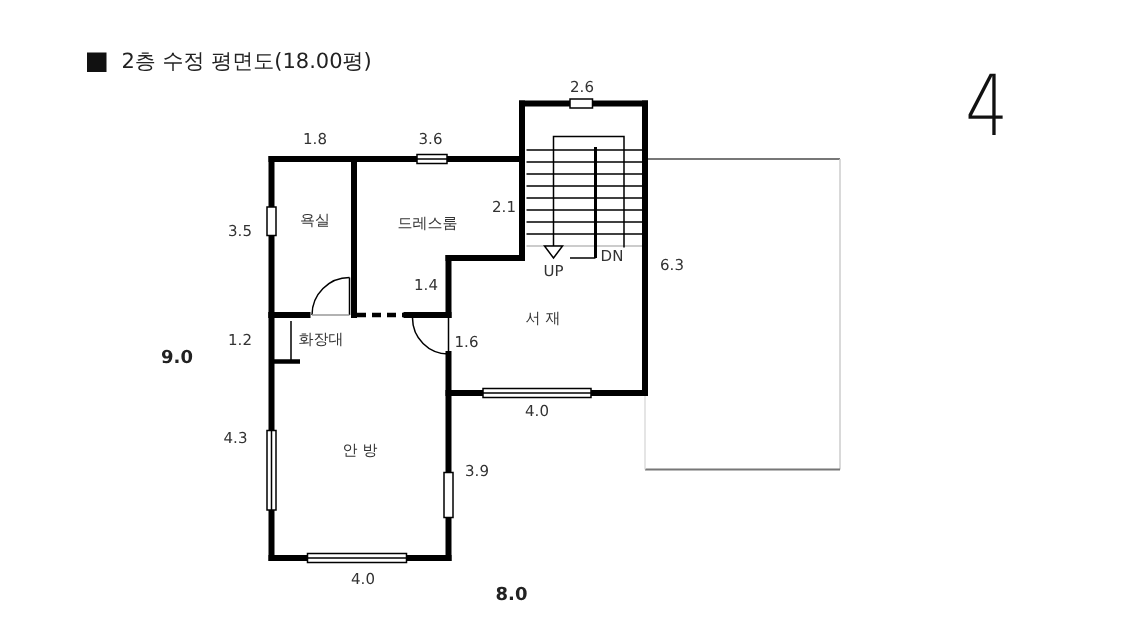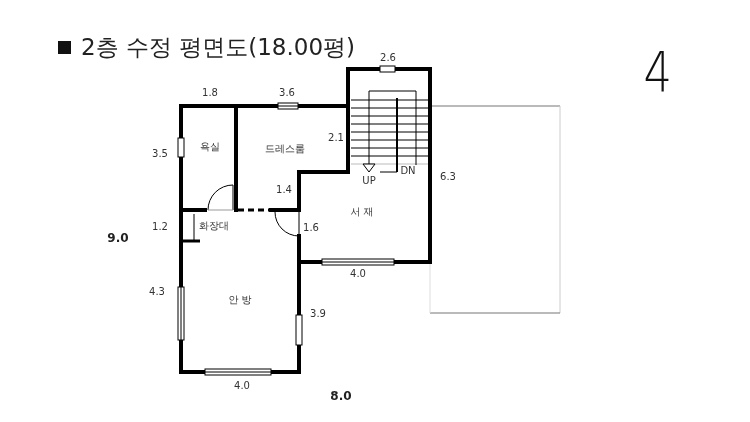--- a/index.html
+++ b/index.html
@@ -1,17 +1,17 @@
 <!DOCTYPE html>
 <html><head>
   <meta charset="utf-8">
   <style>
     html, body { margin: 0; padding: 0; background: #ffffff; }
     body { width: 750px; height: 422px; position: relative; overflow: hidden; font-family: "DejaVu Sans", sans-serif; }
-    .title { position: absolute; left: 58px; top: 32px; font-size: 23px; color: #222; display: flex; align-items: center; }
+    .title { position: absolute; left: 58px; top: 32px; font-size: 14px; color: #222; display: flex; align-items: center; }
     .title .sq { width: 13px; height: 13px; background: #111; margin-right: 10px; display: inline-block; }
     .pagenum { position: absolute; left: 640px; top: 44px; font-family: "DejaVu Sans", sans-serif; font-size: 56px; font-weight: 100; color: #111; line-height: 1; transform: scaleX(0.8); }
     svg { position: absolute; left: 0; top: 0; }
     svg text { font-family: "DejaVu Sans", sans-serif; fill: #333; }
     .dim { font-size: 10px; }
     .room { font-size: 10px; }
     .big { font-size: 12px; font-weight: bold; fill: #222; }
   </style>
 </head>
 <body>

